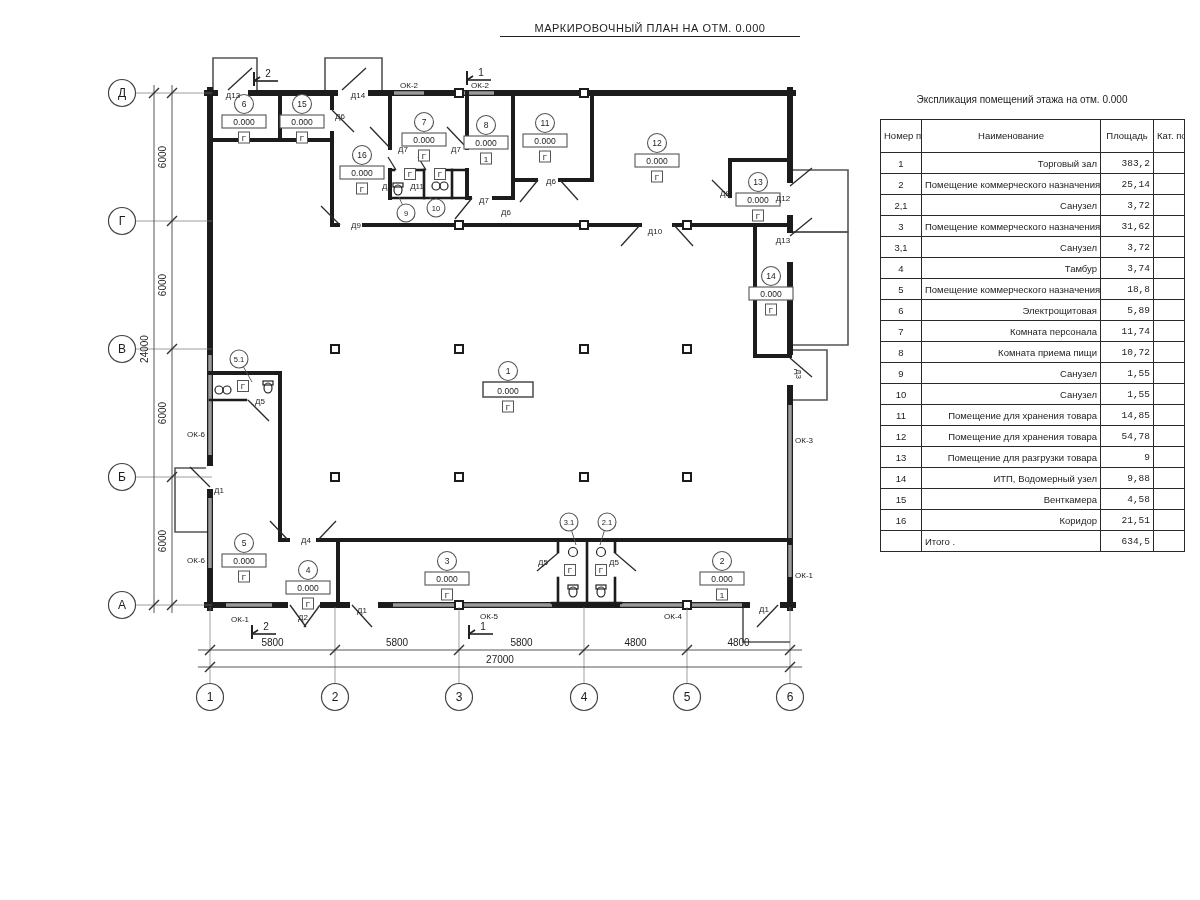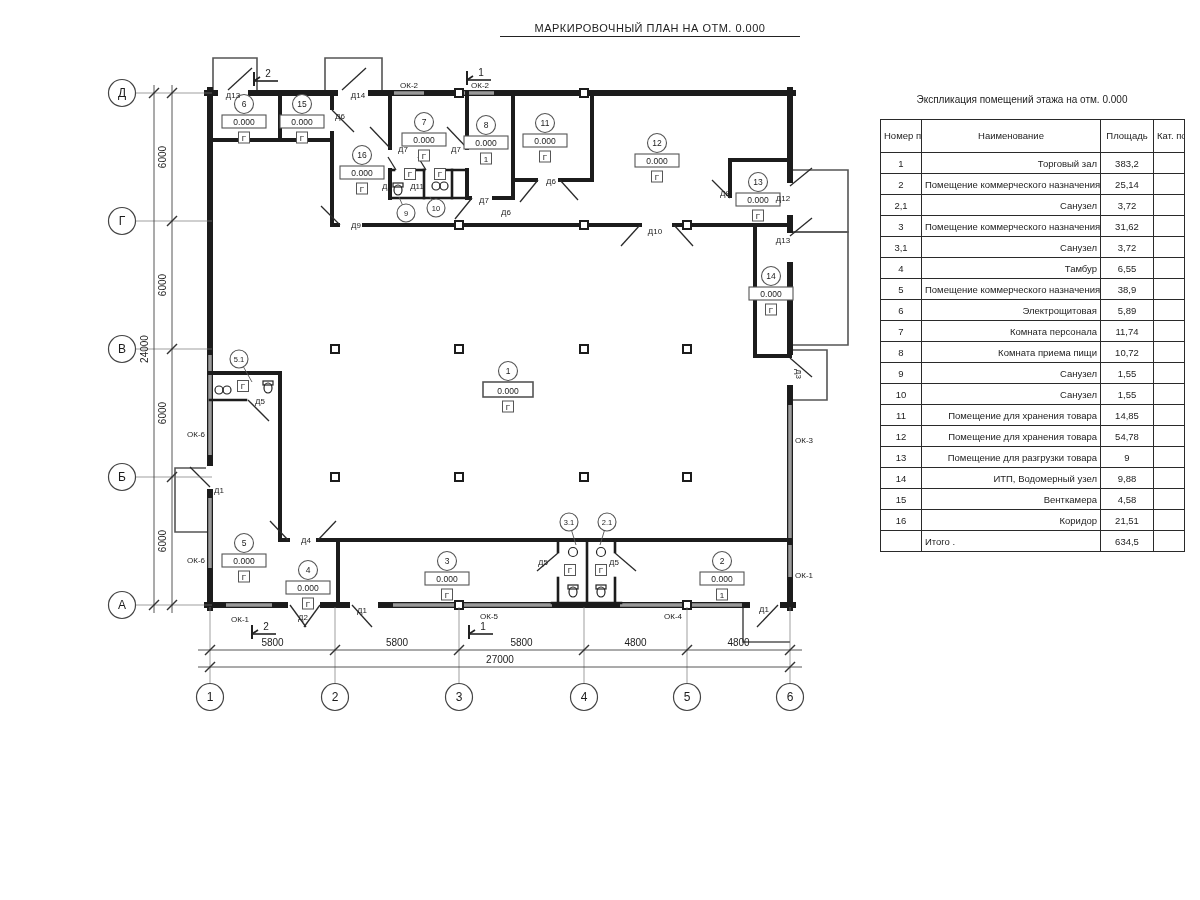--- a/index.html
+++ b/index.html
@@ -12,21 +12,21 @@
   
   #schedule{position:absolute;left:880px;top:94px;width:284px;}
   #schedule-title{font-size:10px;text-align:center;margin-bottom:14px;color:#222;}
   table.sched{border-collapse:collapse;width:284px;table-layout:fixed;}
   table.sched th,table.sched td{border:1px solid #2a2a2a;font-weight:normal;
       font-size:9.5px;padding:1px 3px;color:#1c1c1c;overflow:hidden;white-space:nowrap;}
   table.sched{border:1.5px solid #222;}
   th.c-num{width:34px;} th.c-name{width:172px;} th.c-area{width:46px;} th.c-cat{width:24px;}
   table.sched th{height:30px;text-align:center;line-height:1.1;}
   table.sched td{height:18px;}
-  td.num{text-align:center;} td.name{text-align:right;} td.area{text-align:center;} td.cat{}
+  td.num{text-align:center;} td.name{text-align:right;} td.area{text-align:right;font-family:Liberation Mono, monospace;} td.cat{}
   td.total-lab{text-align:left;padding-right:8px;}
   text{fill:#1c1c1c;}
 </style>
 </head>
 <body>
 
 <div id="canvas">
 
   <div id="plan-title">МАРКИРОВОЧНЫЙ ПЛАН НА ОТМ. 0.000</div>
 
@@ -522,27 +522,27 @@
           </tr>
           <tr>
             <td class="num">3,1</td>
             <td class="name">Санузел</td>
             <td class="area">3,72</td>
             <td class="cat"></td>
           </tr>
           <tr>
             <td class="num">4</td>
             <td class="name">Тамбур</td>
-            <td class="area">6,55</td>
+            <td class="area">3,74</td>
             <td class="cat"></td>
           </tr>
           <tr>
             <td class="num">5</td>
             <td class="name">Помещение коммерческого назначения</td>
-            <td class="area">38,9</td>
+            <td class="area">18,8</td>
             <td class="cat"></td>
           </tr>
           <tr>
             <td class="num">6</td>
             <td class="name">Электрощитовая</td>
             <td class="area">5,89</td>
             <td class="cat"></td>
           </tr>
           <tr>
             <td class="num">7</td>

